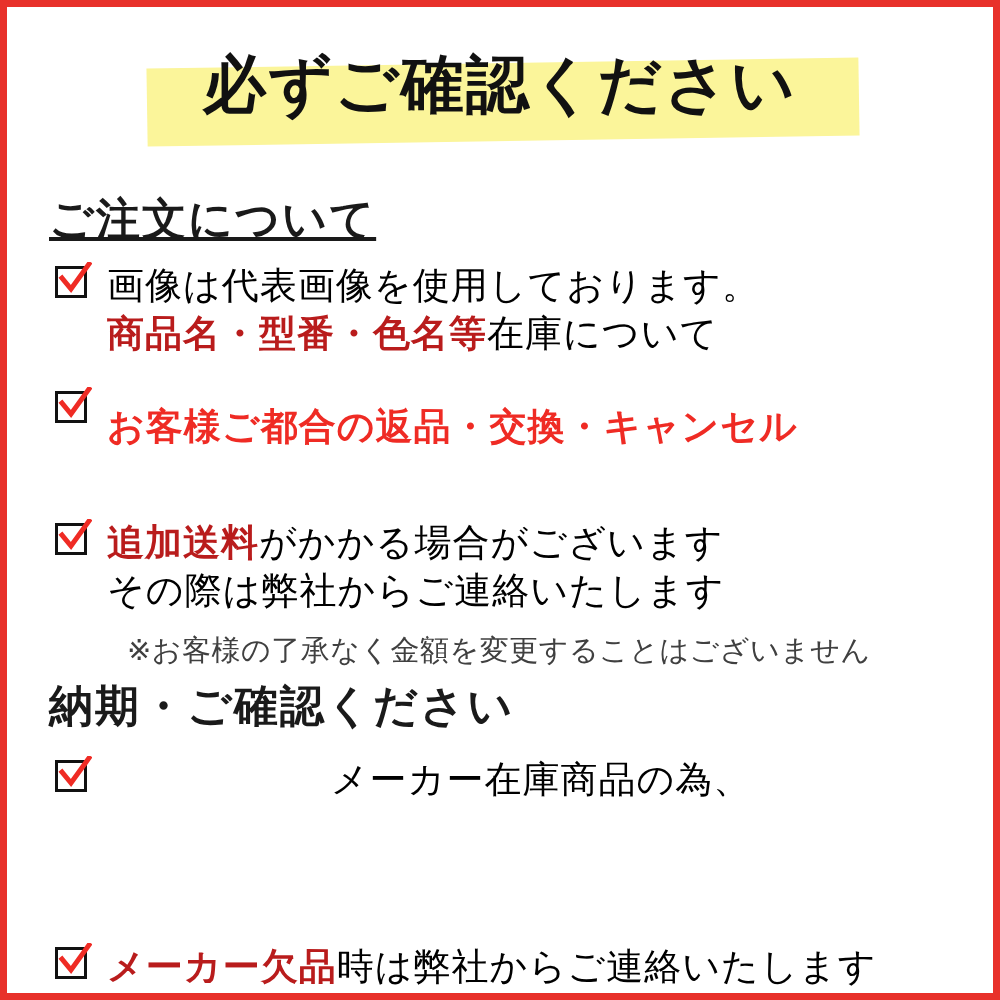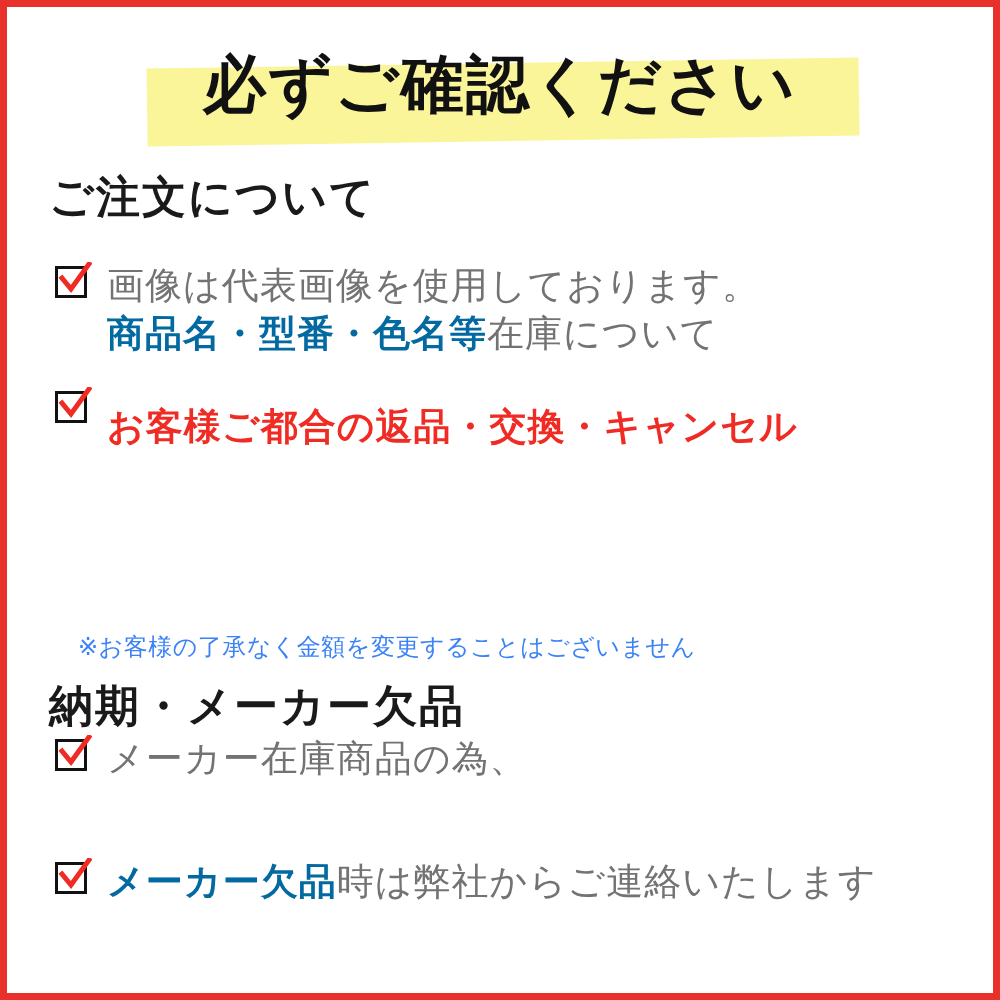--- a/index.html
+++ b/index.html
@@ -63,21 +63,21 @@
 
   
   .section-head {
     position: absolute;
     font-size: 44px;
     font-weight: bold;
     color: #1a1a1a;
     letter-spacing: 2px;
     line-height: 1.0;
   }
-  #head-order  { left: 42px; top: 168px; }
+  #head-order  { left: 42px; top: 190px; text-decoration: underline; }
   #head-stock  { left: 42px; top: 677px; }
 
   
   .item {
     position: absolute;
     left: 48px;
     width: 920px;
   }
   .check {
     position: absolute;
@@ -103,38 +103,38 @@
   }
   .lines {
     margin-left: 52px;
   }
   .line {
     font-size: 37px;
     line-height: 1.30;
     letter-spacing: 1px;
     white-space: nowrap;
   }
-  .blk { color: #737373; }
-  .red { color: #0369a1; font-weight: bold; }
+  .blk { color: #000000; }
+  .red { color: #b91c1c; font-weight: bold; }
   .line.red-b { color: #ef2b24; font-weight: bold; margin-top: 16px; }
   .note {
-    font-size: 24px;
+    font-size: 29px;
     line-height: 1.3;
-    color: #3b82f6;
+    color: #404040;
     letter-spacing: 0.5px;
     white-space: nowrap;
-    margin-left: 23px;
+    margin-left: 72px;
   }
 
   #item-1 { top: 255px; }
   #item-2 { top: 380px; }
   #item-3 { top: 512px; }
   #note-1 { position: absolute; left: 48px; top: 625px; }
-  #item-4 { top: 728px; }
-  #item-5 { top: 851px; }
+  #item-4 { top: 749px; text-align: center; }
+  #item-5 { top: 936px; }
 </style>
 </head>
 <body>
 
 <div class="page">
 
   <div class="frame-top"></div>
   <div class="frame-bottom"></div>
   <div class="frame-left"></div>
   <div class="frame-right"></div>
@@ -166,24 +166,36 @@
         <span class="box"></span>
         <svg class="tick" viewBox="0 0 34 34" aria-hidden="true">
           <path d="M4 16 L13 27 L31 2" fill="none" stroke="#ef2b24" stroke-width="5" stroke-linecap="square"></path>
         </svg>
       </span>
       <div class="lines">
         <div class="line red-b">お客様ご都合の返品・交換・キャンセル</div>
       </div>
     </div>
 
+    <div class="item" id="item-3">
+      <span class="check">
+        <span class="box"></span>
+        <svg class="tick" viewBox="0 0 34 34" aria-hidden="true">
+          <path d="M4 16 L13 27 L31 2" fill="none" stroke="#ef2b24" stroke-width="5" stroke-linecap="square"></path>
+        </svg>
+      </span>
+      <div class="lines">
+        <div class="line"><span class="red">追加送料</span><span class="blk">がかかる場合がございます</span></div>
+        <div class="line blk">その際は弊社からご連絡いたします</div>
+      </div>
+    </div>
 
     <div class="note" id="note-1">※お客様の了承なく金額を変更することはございません</div>
 
-    <div class="section-head" id="head-stock">納期・メーカー欠品</div>
+    <div class="section-head" id="head-stock">納期・ご確認ください</div>
 
     <div class="item" id="item-4">
       <span class="check">
         <span class="box"></span>
         <svg class="tick" viewBox="0 0 34 34" aria-hidden="true">
           <path d="M4 16 L13 27 L31 2" fill="none" stroke="#ef2b24" stroke-width="5" stroke-linecap="square"></path>
         </svg>
       </span>
       <div class="lines">
         <div class="line blk">メーカー在庫商品の為、</div>

